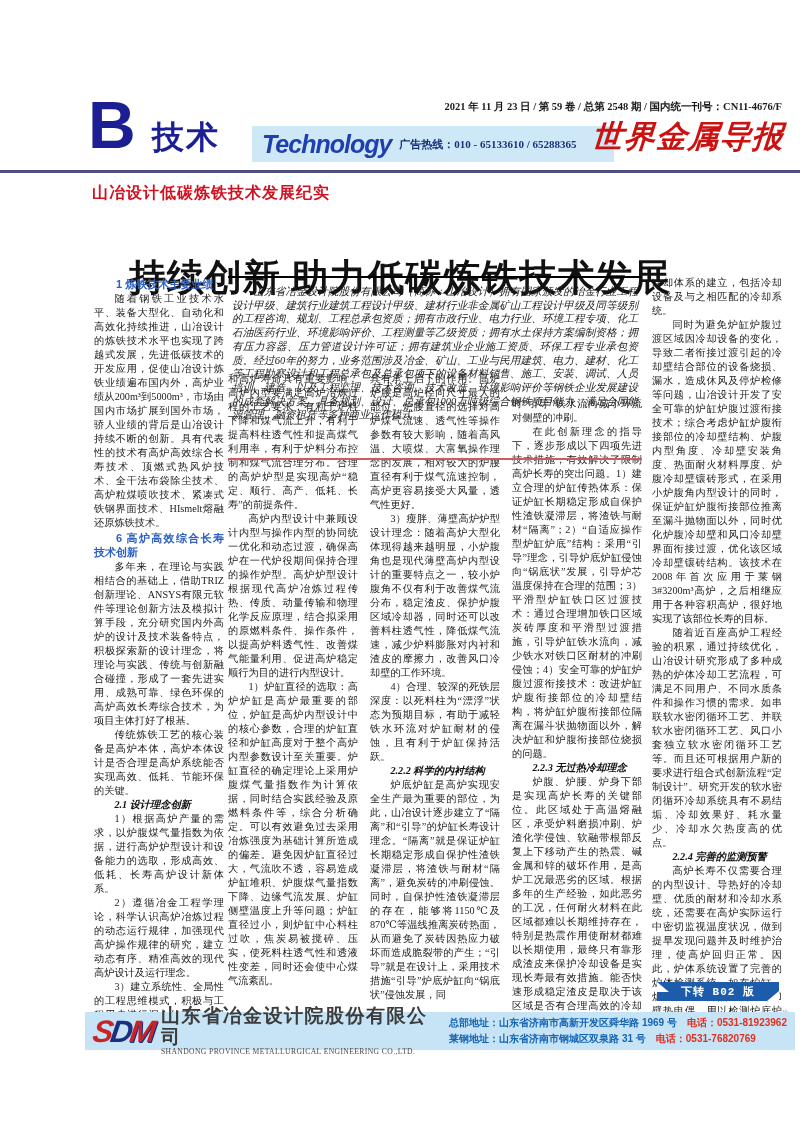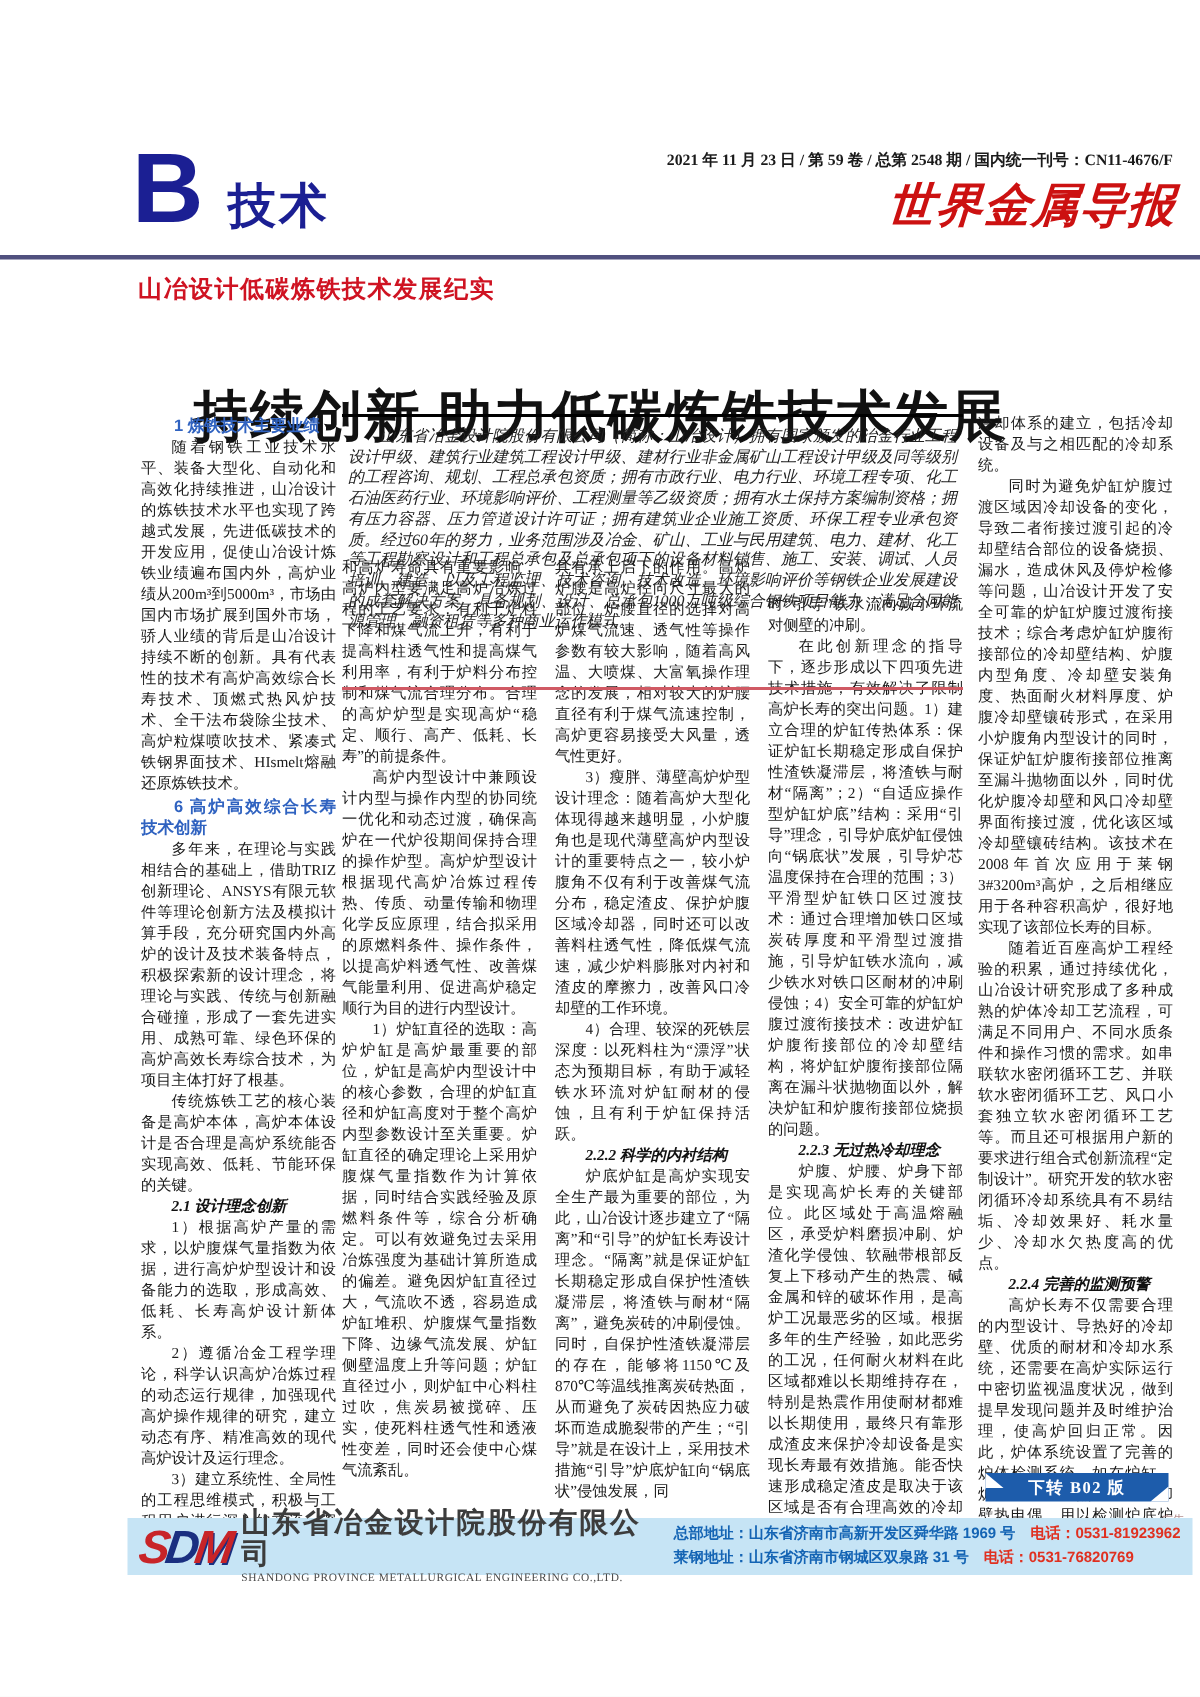--- a/index.html
+++ b/index.html
@@ -40,21 +40,21 @@
   .blk-sub { font-weight:bold; font-style:italic; color:#111; text-indent:2em; }
 
   .intro-box { position:absolute; left:136px; top:0; width:414px; height:184px;
                border-top:2px solid #000000; border-bottom:2px solid #d05a64;
                padding:7px 4px 4px 4px; font-style:italic; font-size:10.6px; line-height:13.7px;
                text-align:justify; color:#222; }
   .intro-box p { text-indent:2em; }
 
   .cont-box { position:absolute; left:565px; top:706px; width:122px; height:19px; background:#1d5cab;
               color:#fff; font-size:11px; font-weight:bold; display:flex; align-items:center;
-              justify-content:center; letter-spacing:1px; }
+              justify-content:center; letter-spacing:1px;font-family:Liberation Mono, monospace; }
   .cont-box::before { content:""; position:absolute; left:0; top:0; border-style:solid;
               border-width:10px 0 0 12px; border-color:transparent transparent transparent #ffffff; }
   .cont-box::after { content:""; position:absolute; right:0; bottom:0; border-style:solid;
               border-width:0 0 10px 12px; border-color:transparent transparent #ffffff transparent; }
 
   .ad-mark { position:absolute; right:10px; top:1008px; font-size:8px; color:#b59090; }
 
   
   .footer { position:absolute; left:85px; top:1012px; width:710px; height:38px; background:#c6e4f5;
             display:flex; align-items:center; padding:0 8px; }
@@ -71,20 +71,24 @@
   .phone { color:#e03020; }
 </style>
 </head>
 <body>
 
 <div class="page">
 
   <div class="b-letter">B</div>
   <div class="section-name">技术</div>
   <div class="issue-line">2021 年 11 月 23 日 / 第 59 卷 / 总第 2548 期 / 国内统一刊号：CN11-4676/F</div>
+  <div class="tech-bar">
+    <span class="tech-word">Technology</span>
+    <span class="hotline">广告热线：010 - 65133610 / 65288365</span>
+  </div>
   <div class="masthead">世界金属导报</div>
   <div class="head-rule"></div>
 
   <div class="kicker">山冶设计低碳炼铁技术发展纪实</div>
   <div class="headline">持续创新 助力低碳炼铁技术发展</div>
 
   <div class="article">
     <div class="col col0">
         <div class="blk-h">1 炼铁技术主要业绩</div>
         <div class="blk-p">随着钢铁工业技术水平、装备大型化、自动化和高效化持续推进，山冶设计的炼铁技术水平也实现了跨越式发展，先进低碳技术的开发应用，促使山冶设计炼铁业绩遍布国内外，高炉业绩从200m³到5000m³，市场由国内市场扩展到国外市场，骄人业绩的背后是山冶设计持续不断的创新。具有代表性的技术有高炉高效综合长寿技术、顶燃式热风炉技术、全干法布袋除尘技术、高炉粒煤喷吹技术、紧凑式铁钢界面技术、HIsmelt熔融还原炼铁技术。</div>

